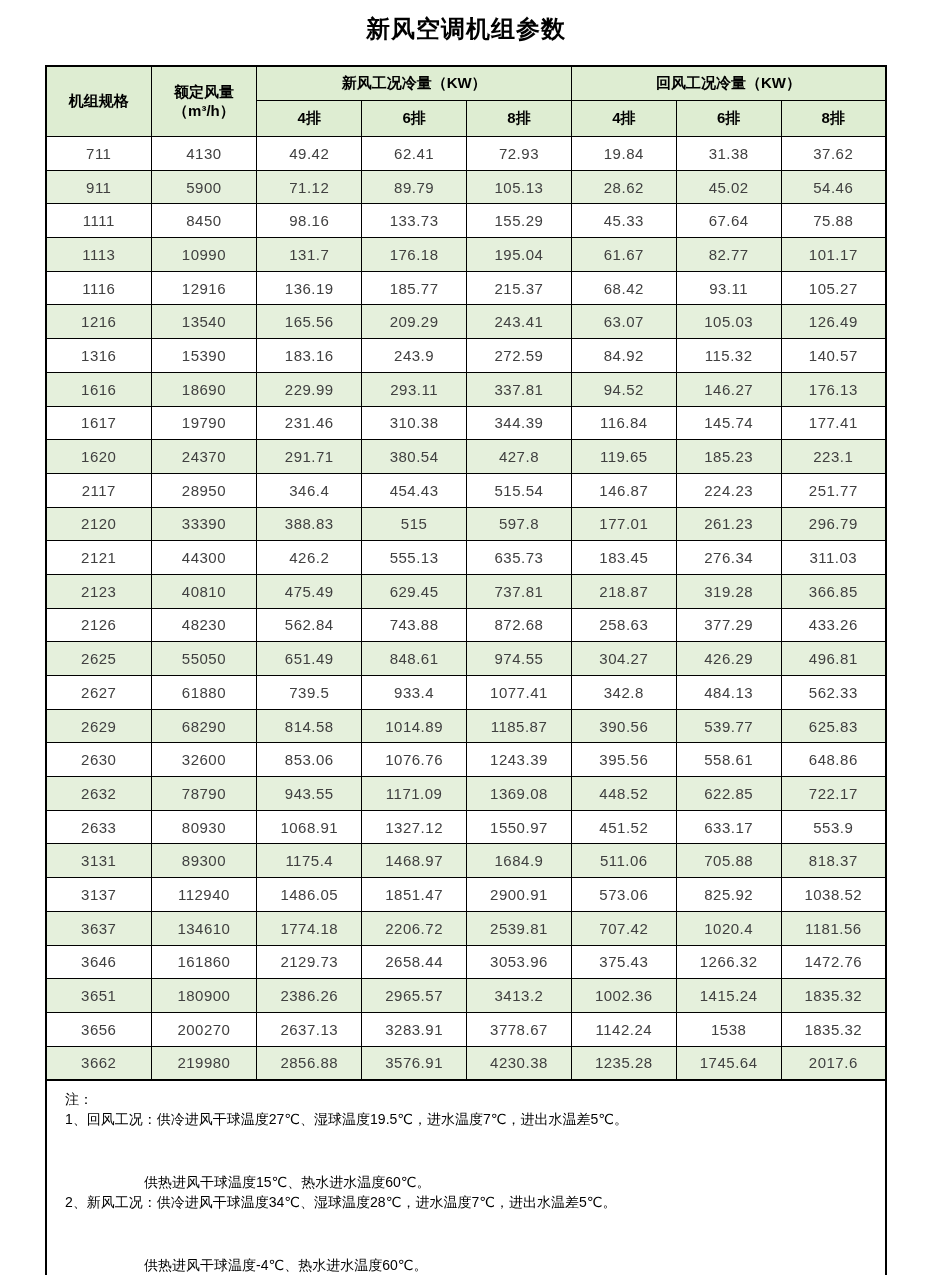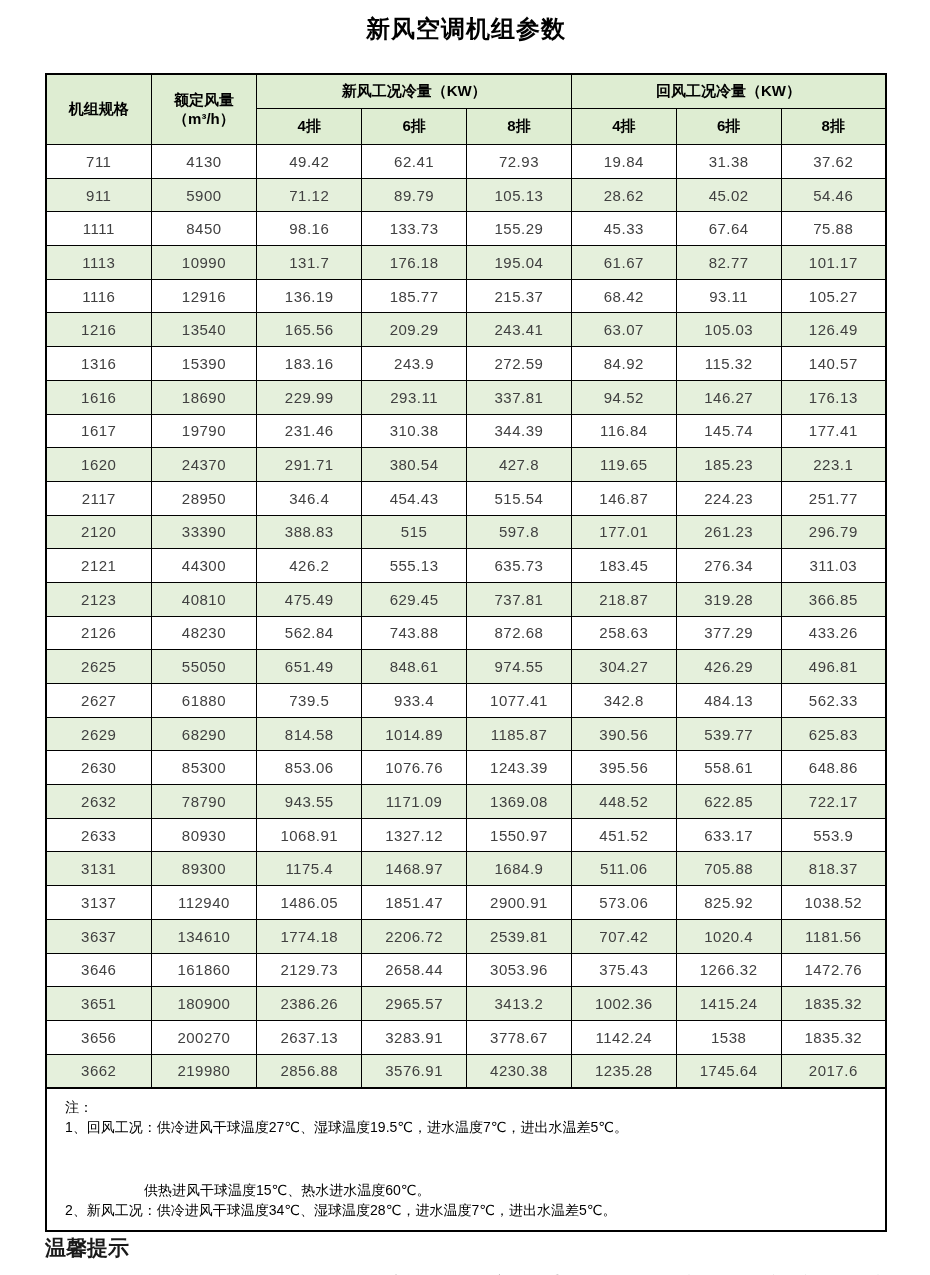--- a/index.html
+++ b/index.html
@@ -8,21 +8,21 @@
     font-family: "Liberation Sans", "DejaVu Sans", sans-serif;
     color: #000;
   }
   .page { padding: 0 43px 20px 45px; }
 
   .doc-title {
     text-align: center;
     font-size: 24px;
     font-weight: bold;
     letter-spacing: 1px;
-    padding: 13px 0 28px 0;
+    padding: 13px 0 20px 0;
     color: #000;
   }
 
   table.params {
     border-collapse: collapse;
     width: 100%;
     table-layout: fixed;
     border: 2px solid #000;
   }
   table.params th, table.params td {
@@ -288,21 +288,21 @@
           <td>68290</td>
           <td>814.58</td>
           <td>1014.89</td>
           <td>1185.87</td>
           <td>390.56</td>
           <td>539.77</td>
           <td>625.83</td>
         </tr>
         <tr>
           <td>2630</td>
-          <td>85300</td>
+          <td>32600</td>
           <td>853.06</td>
           <td>1076.76</td>
           <td>1243.39</td>
           <td>395.56</td>
           <td>558.61</td>
           <td>648.86</td>
         </tr>
         <tr class="alt">
           <td>2632</td>
           <td>78790</td>
@@ -394,18 +394,19 @@
           <td>2017.6</td>
         </tr>
       </tbody>
   </table>
 
   <div class="notes-box">
     <div class="note-line">注：</div>
     <div class="note-line">1、回风工况：供冷进风干球温度27℃、湿球温度19.5℃，进水温度7℃，进出水温差5℃。</div>
     <div class="note-line note-cont">供热进风干球温度15℃、热水进水温度60℃。</div>
     <div class="note-line">2、新风工况：供冷进风干球温度34℃、湿球温度28℃，进水温度7℃，进出水温差5℃。</div>
+    <div class="note-line note-cont">供热进风干球温度-4℃、热水进水温度60℃。</div>
   </div>
 
   <div class="tips-title">温馨提示</div>
   <div class="tips-text">本网站内所有价格、规格参数仅供参考，下单之前请与公司客服联系确认！由于公司产品不断改良创新，因此产品的型号，规格和参数如有变动，恕不另行通知，敬请注意和谅解，谢谢合作！</div>
 
 </div>
 
 </body></html>

